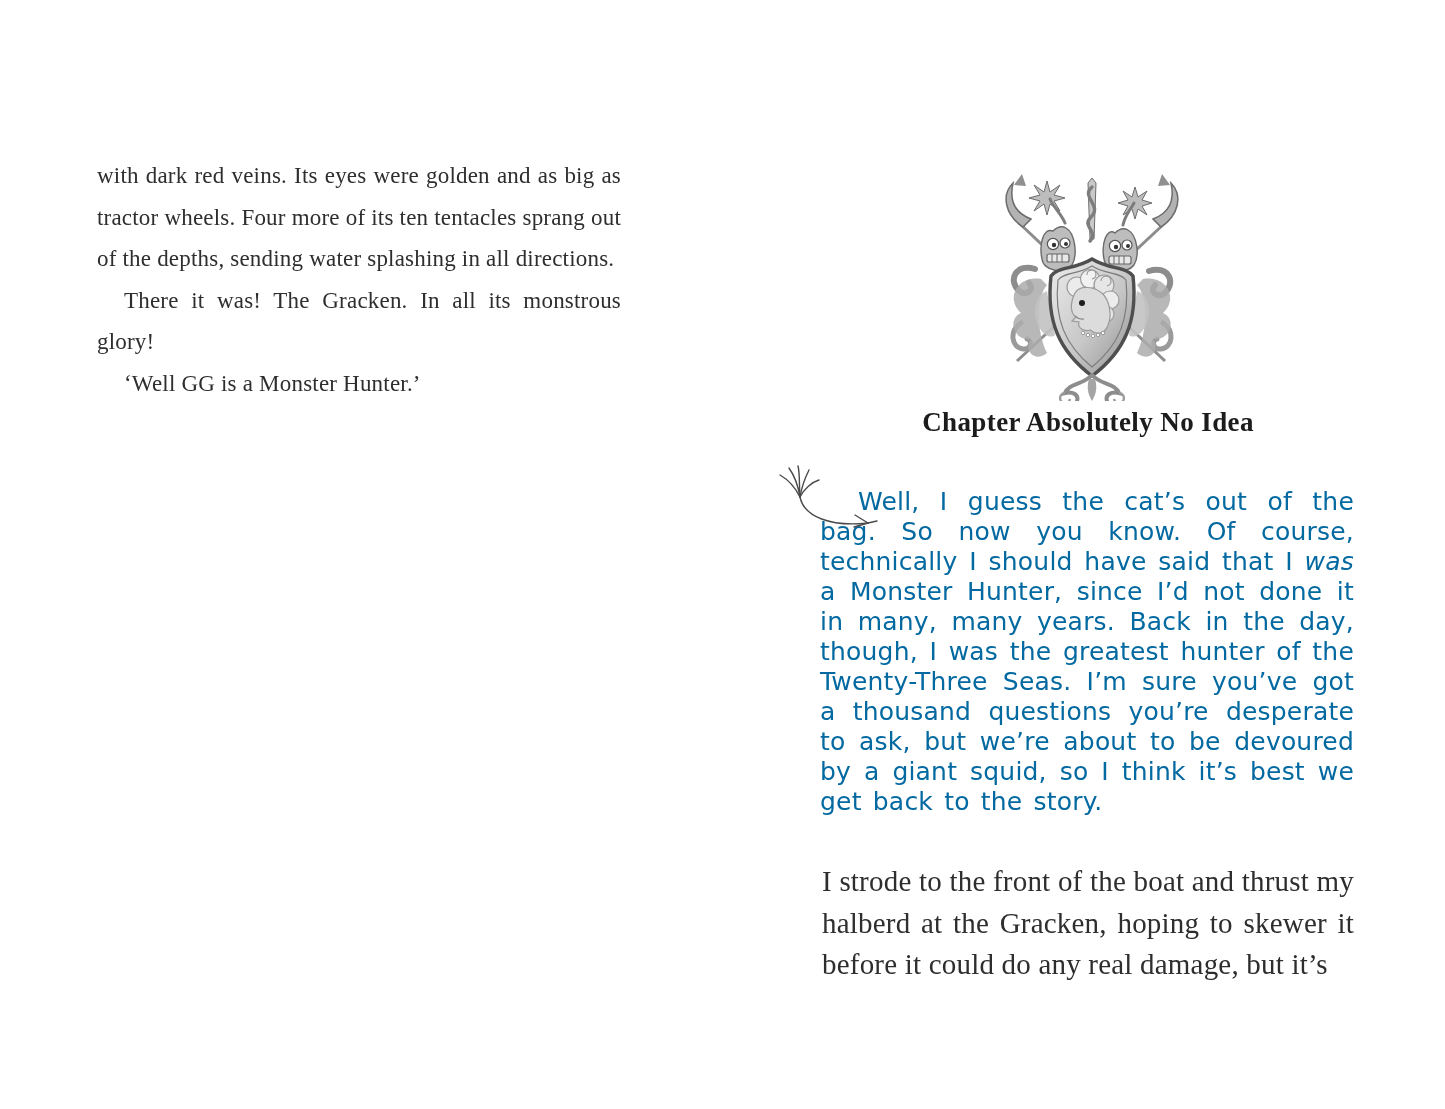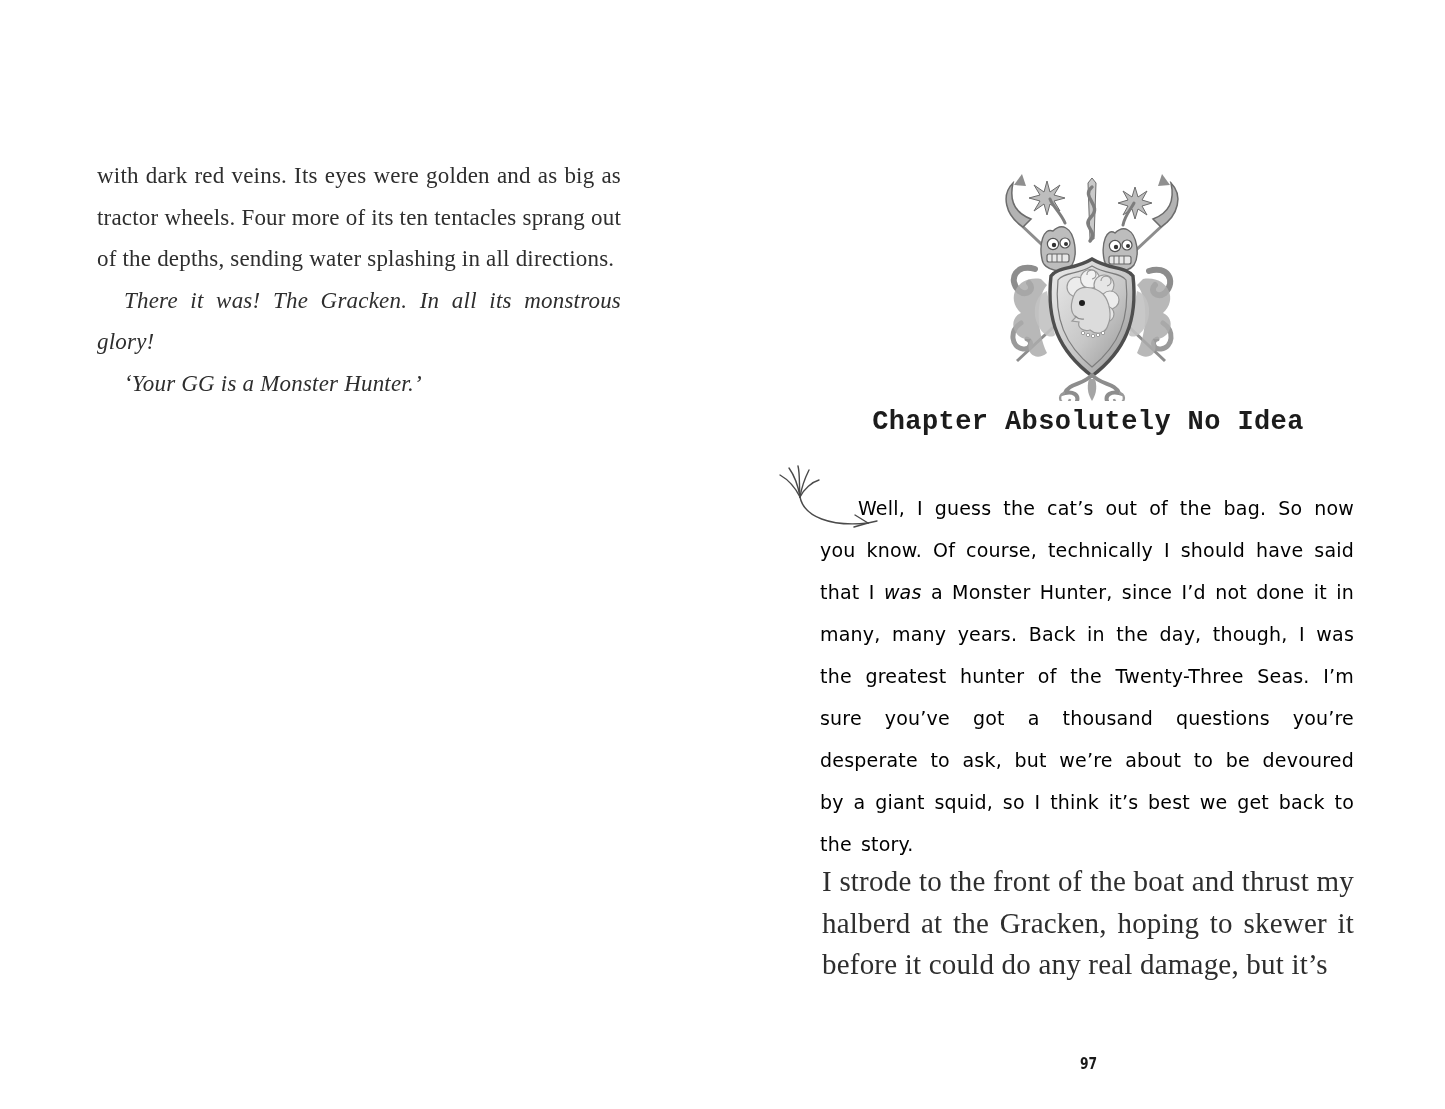--- a/index.html
+++ b/index.html
@@ -13,38 +13,38 @@
     margin-top:41px;
   }
   
   .page-left {
     position:absolute; left:97px; top:114px; width:524px;
   }
   .page-left p {
     font-size:23px; line-height:41.5px; color:#2e2e2e;
     text-align:justify; letter-spacing:0.2px;
   }
-  .page-left p.indent { text-indent:27px;font-style:italic; }
+  .page-left p.indent { text-indent:27px; }
   
   .crest {
     position:absolute; left:973px; top:132px; width:238px; height:228px;
   }
   .chapter-title {
     position:absolute; left:818px; top:366px; width:540px;
     text-align:center;
-    font-family:Liberation Mono, monospace;
+    font-family:Liberation Serif, serif;
     font-size:27px; font-weight:bold; color:#1c1c1c;
     letter-spacing:0.4px;
   }
   .note {
     position:absolute; left:820px; top:446px; width:534px;
   }
   .note p {
     font-family:"DejaVu Sans", sans-serif;
-    font-size:19px; line-height:42px; color:#000000;
+    font-size:25px; line-height:30px; color:#0369a1;
     text-align:justify; word-spacing:3px; letter-spacing:0.2px;
     text-indent:38px;
   }
   .note .em { font-style:italic; }
   .note-arrow {
     position:absolute; left:-44px; top:-24px; width:118px; height:78px;
   }
   .body-para {
     position:absolute; left:822px; top:820px; width:532px;
   }
@@ -61,21 +61,21 @@
   .page-number span { display:inline-block; transform:scaleX(0.82); }
 </style>
 </head>
 <body>
 
 <div class="spread">
 
   <div class="page-left">
     <p>with dark red veins. Its eyes were golden and as big as tractor wheels. Four more of its ten tentacles sprang out of the depths, sending water splashing in all directions.</p>
     <p class="indent">There it was! The Gracken. In all its monstrous glory!</p>
-    <p class="indent">‘Your GG is a Monster Hunter.’</p>
+    <p class="indent">‘Well GG is a Monster Hunter.’</p>
   </div>
 
   <svg class="crest" viewBox="0 0 238 228" xmlns="http://www.w3.org/2000/svg">
     <defs>
       <linearGradient id="shg" x1="0" y1="0" x2="1" y2="1">
         <stop offset="0" stop-color="#ececec"></stop>
         <stop offset="0.55" stop-color="#c7c7c7"></stop>
         <stop offset="1" stop-color="#8f8f8f"></stop>
       </linearGradient>
     </defs>
@@ -171,17 +171,14 @@
         <path d="M92,60 L101,58"></path>
       </g>
     </svg>
     <p><span>Well, I guess the cat’s out of the bag. So now you know. Of course, technically I should have said that I </span><span class="em">was</span><span> a Monster Hunter, since I’d not done it in many, many years. Back in the day, though, I was the greatest hunter of the Twenty-Three Seas. I’m sure you’ve got a thousand questions you’re desperate to ask, but we’re about to be devoured by a giant squid, so I think it’s best we get back to the story.</span></p>
   </div>
 
   <div class="body-para">
     <p>I strode to the front of the boat and thrust my halberd at the Gracken, hoping to skewer it before it could do any real damage, but it’s</p>
   </div>
 
-  <div class="page-number">
-    <span>97</span>
-  </div>
 
 </div>
 
 </body></html>

